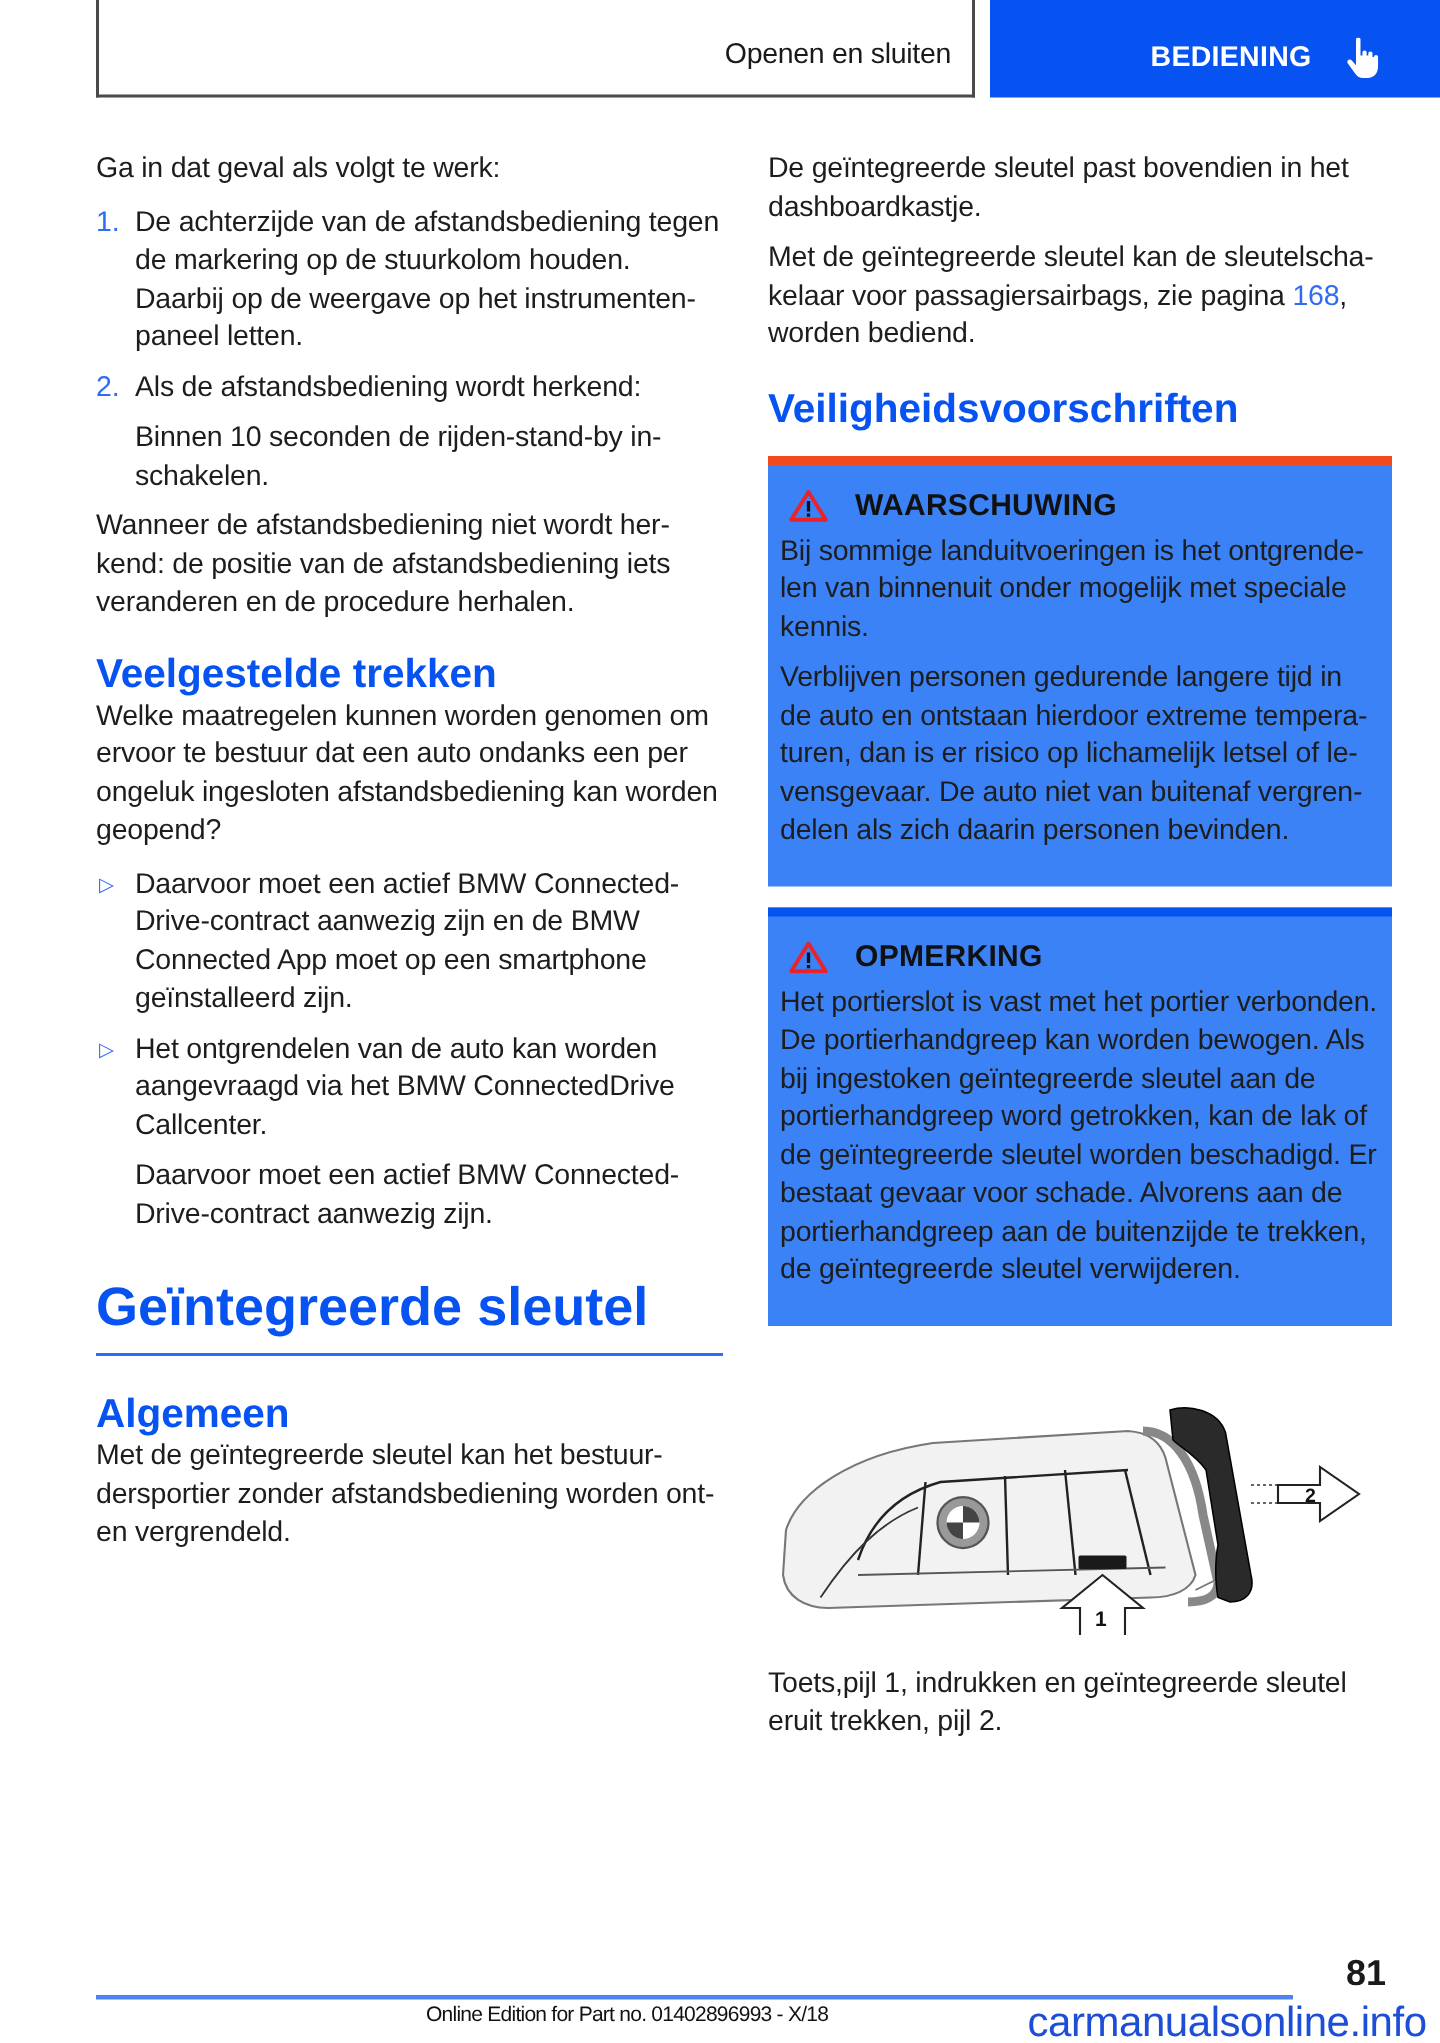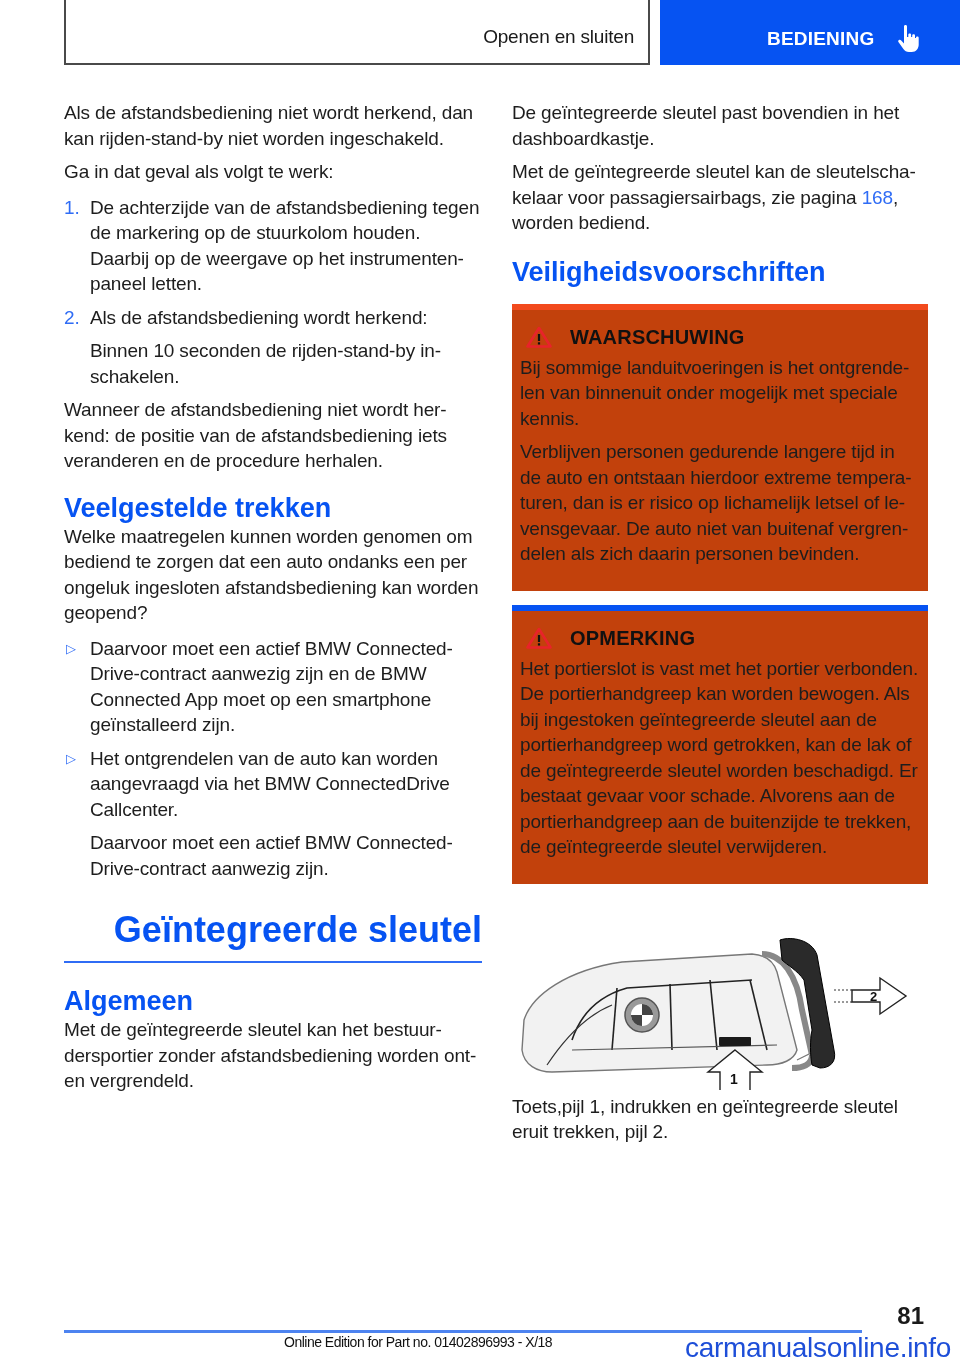--- a/index.html
+++ b/index.html
@@ -39,21 +39,21 @@
   .num-item .num { position: absolute; left: 0; top: 0; color: #2f6cf5; font-size: 19px; line-height: 25.5px; }
 
   .bul-item { position: relative; padding-left: 26px; }
   .bul-item .bul { position: absolute; left: 2px; top: 0; color: #2f6cf5; font-size: 13px; line-height: 25.5px; }
 
   .rule-blue { height: 2px; background: #2f6cf5; }
 
   .link { color: #2f6cf5; }
 
   
-  .notice { background: #c2410c; padding: 22px 8px 16px 8px; position: relative; }
+  .notice { background: #3b82f6; padding: 22px 8px 16px 8px; position: relative; }
   .notice-bar { position: absolute; left: 0; top: 0; width: 100%; height: 6px; }
   .notice-title { display: flex; align-items: center; margin-bottom: 6px; }
   .notice-title svg { width: 26px; height: 22px; margin-right: 18px; margin-left: 6px; }
   .notice-title span { font-size: 20px; font-weight: bold; color: #111; letter-spacing: 0.2px; }
 
   
   .page-num { position: absolute; right: 36px; top: 1302px; font-size: 24px; font-weight: bold; color: #1a1a1a; }
   .foot-rule { position: absolute; left: 64px; top: 1330px; width: 798px; height: 3px; background: #4d83f0; }
   .foot-edition { position: absolute; left: 284px; top: 1334px; font-size: 14px; color: #111; letter-spacing: -0.5px; }
   .foot-site { position: absolute; left: 685px; top: 1332px; font-size: 28px; color: #1d4ed8; letter-spacing: -0.3px; }
@@ -65,49 +65,48 @@
   <span class="hdr-section">Openen en sluiten</span>
 </div>
 <div class="hdr-chapter">
   <span class="hdr-chapter-label">BEDIENING</span>
   <svg class="hdr-hand-icon" viewBox="0 0 26 28">
     <path d="M8 1.5c0-1 .6-1.5 1.5-1.5S11 .5 11 1.5V12h1.3v-2c0-.9.6-1.4 1.4-1.4s1.4.5 1.4 1.4v2h1.1v-1.3c0-.9.6-1.4 1.4-1.4s1.4.5 1.4 1.4V13h1c0-.9.6-1.4 1.3-1.4.8 0 1.4.5 1.4 1.4v6.5c0 4-2.6 7.5-7 7.5H13c-2.6 0-4.2-1-5.6-3L2.6 17.3c-.6-.8-.5-1.8.3-2.3.8-.5 1.7-.3 2.3.4L8 18.5z" fill="#ffffff"></path>
   </svg>
 </div>
 
 <div class="col col-left">
-  <p class="t">Als de afstandsbediening niet wordt herkend, dan kan rijden-stand-by niet worden ingescha­keld.</p>
   <p class="t" style="margin-bottom:10px;">Ga in dat geval als volgt te werk:</p>
 
   <div class="num-item">
     <span class="num">1.</span>
     <p class="t">De achterzijde van de afstandsbediening te­gen de markering op de stuurkolom houden. Daarbij op de weergave op het instrumenten­paneel letten.</p>
   </div>
   <div class="num-item">
     <span class="num">2.</span>
     <p class="t">Als de afstandsbediening wordt herkend:</p>
     <p class="t">Binnen 10 seconden de rijden-stand-by in­schakelen.</p>
   </div>
 
   <p class="t">Wanneer de afstandsbediening niet wordt her­kend: de positie van de afstandsbediening iets veranderen en de procedure herhalen.</p>
 
   <h2 class="h-blue h2" style="margin-top:18px;">Veelgestelde trekken</h2>
-  <p class="t" style="margin-bottom:10px;">Welke maatregelen kunnen worden genomen om bediend te zorgen dat een auto ondanks een per ongeluk ingesloten afstandsbediening kan worden geopend?</p>
+  <p class="t" style="margin-bottom:10px;">Welke maatregelen kunnen worden genomen om ervoor te bestuur dat een auto ondanks een per ongeluk ingesloten afstandsbediening kan worden geopend?</p>
 
   <div class="bul-item">
     <span class="bul">▷</span>
     <p class="t">Daarvoor moet een actief BMW Connected­Drive-contract aanwezig zijn en de BMW Connected App moet op een smartphone geïnstalleerd zijn.</p>
   </div>
   <div class="bul-item" style="margin-top:6px;">
     <span class="bul">▷</span>
     <p class="t">Het ontgrendelen van de auto kan worden aangevraagd via het BMW ConnectedDrive Callcenter.</p>
     <p class="t">Daarvoor moet een actief BMW Connected­Drive-contract aanwezig zijn.</p>
   </div>
 
-  <h1 class="h-blue h1" style="margin-top:28px;text-align:right;">Geïntegreerde sleutel</h1>
+  <h1 class="h-blue h1" style="margin-top:28px;">Geïntegreerde sleutel</h1>
   <div class="rule-blue" style="margin-top:10px;"></div>
 
   <h2 class="h-blue h2" style="margin-top:22px;">Algemeen</h2>
   <p class="t">Met de geïntegreerde sleutel kan het bestuur­dersportier zonder afstandsbediening worden ont- en vergrendeld.</p>
 </div>
 
 <div class="col col-right">
   <p class="t">De geïntegreerde sleutel past bovendien in het dashboardkastje.</p>
   <p class="t">
     <span>Met de geïntegreerde sleutel kan de sleutelscha­kelaar voor passagiersairbags, zie pagina </span><a class="link">168</a><span>, worden bediend.</span>
@@ -172,19 +171,19 @@
       <path d="M340 90 L 368 90 L 368 78 L 394 96 L 368 114 L 368 102 L 340 102 Z" fill="#fff" stroke="#222" stroke-width="1.4"></path>
       <text x="358" y="101" font-family="Liberation Sans, sans-serif" font-size="13" font-weight="bold" fill="#111">2</text>
     </g>
 
     <g>
       <path d="M223 150 L 250 172 L 238 172 L 238 196 L 208 196 L 208 172 L 196 172 Z" fill="#fff" stroke="#222" stroke-width="1.4"></path>
       <text x="218" y="184" font-family="Liberation Sans, sans-serif" font-size="14" font-weight="bold" fill="#111">1</text>
     </g>
   </svg>
 
-  <p class="t" style="margin-top:4px;">Toets,pijl 1, indrukken en geïntegreerde sleutel eruit trekken, pijl 2.</p>
+  <p class="t" style="margin-top:20px;">Toets,pijl 1, indrukken en geïntegreerde sleutel eruit trekken, pijl 2.</p>
 </div>
 
 <span class="page-num">81</span>
 <div class="foot-rule"></div>
 <span class="foot-edition">Online Edition for Part no. 01402896993 - X/18</span>
 <span class="foot-site">carmanualsonline.info</span>
 
 </body></html>

